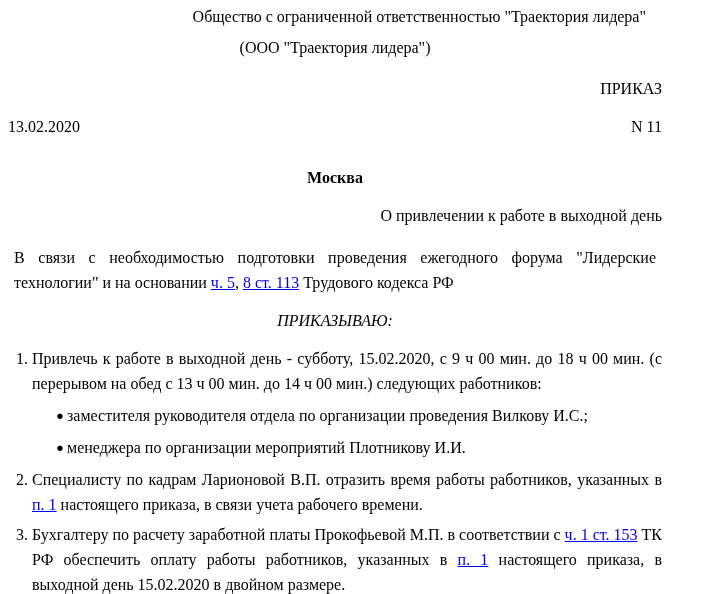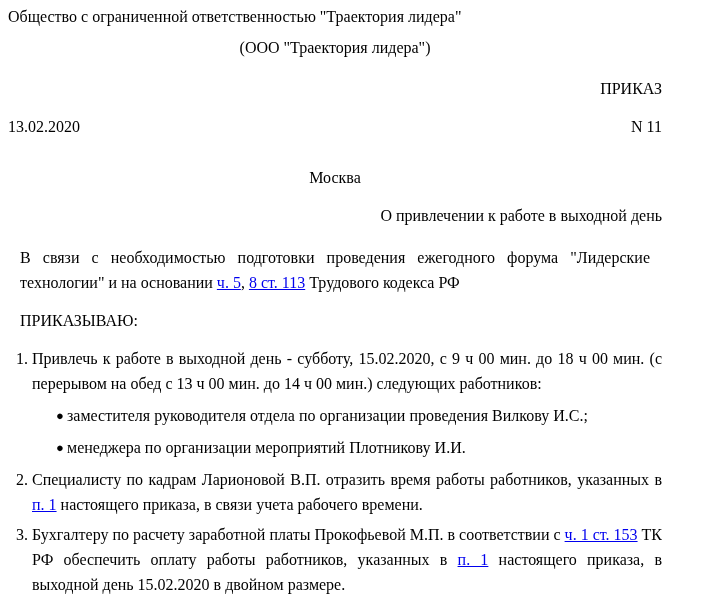--- a/index.html
+++ b/index.html
@@ -20,28 +20,28 @@
     color: var(--ink);
     font-family: "Liberation Serif", "DejaVu Serif", serif;
     font-size: 16px;
     line-height: 25px;
   }
   .page {
     width: 714px;
     padding: 2px 52px 8px 8px;
   }
   .page p { margin: 13px 0; }
-  p.org-full  { margin: 2px 0 6px; text-align: left; }
+  p.org-full  { margin: 2px 16px 6px; text-align: right; }
   p.org-short { margin: 6px 0 16px; text-align: center; }
   p.doc-type  { margin: 16px 0 13px; text-align: right; }
   p.date-row  { margin: 13px 0 24px; display: flex; justify-content: space-between; }
-  p.city      { margin: 26px 0 13px; text-align: center; }
+  p.city      { margin: 26px 0 13px; text-align: center; font-weight: bold; }
   p.subject   { margin: 13px 0 17px; text-align: right; }
-  p.intro     { margin: 17px 12px 13px; text-align: justify; }
-  p.resolution{ margin: 13px 12px; text-align: left; }
+  p.intro     { margin: 17px 6px 13px; text-align: justify; }
+  p.resolution{ margin: 13px 12px; text-align: center; font-style: italic; }
 
   ol.items {
     list-style: none;
     margin: 13px 0 0;
     padding: 0;
   }
   ol.items > li {
     position: relative;
     margin: 5px 0;
     padding-left: 24px;

